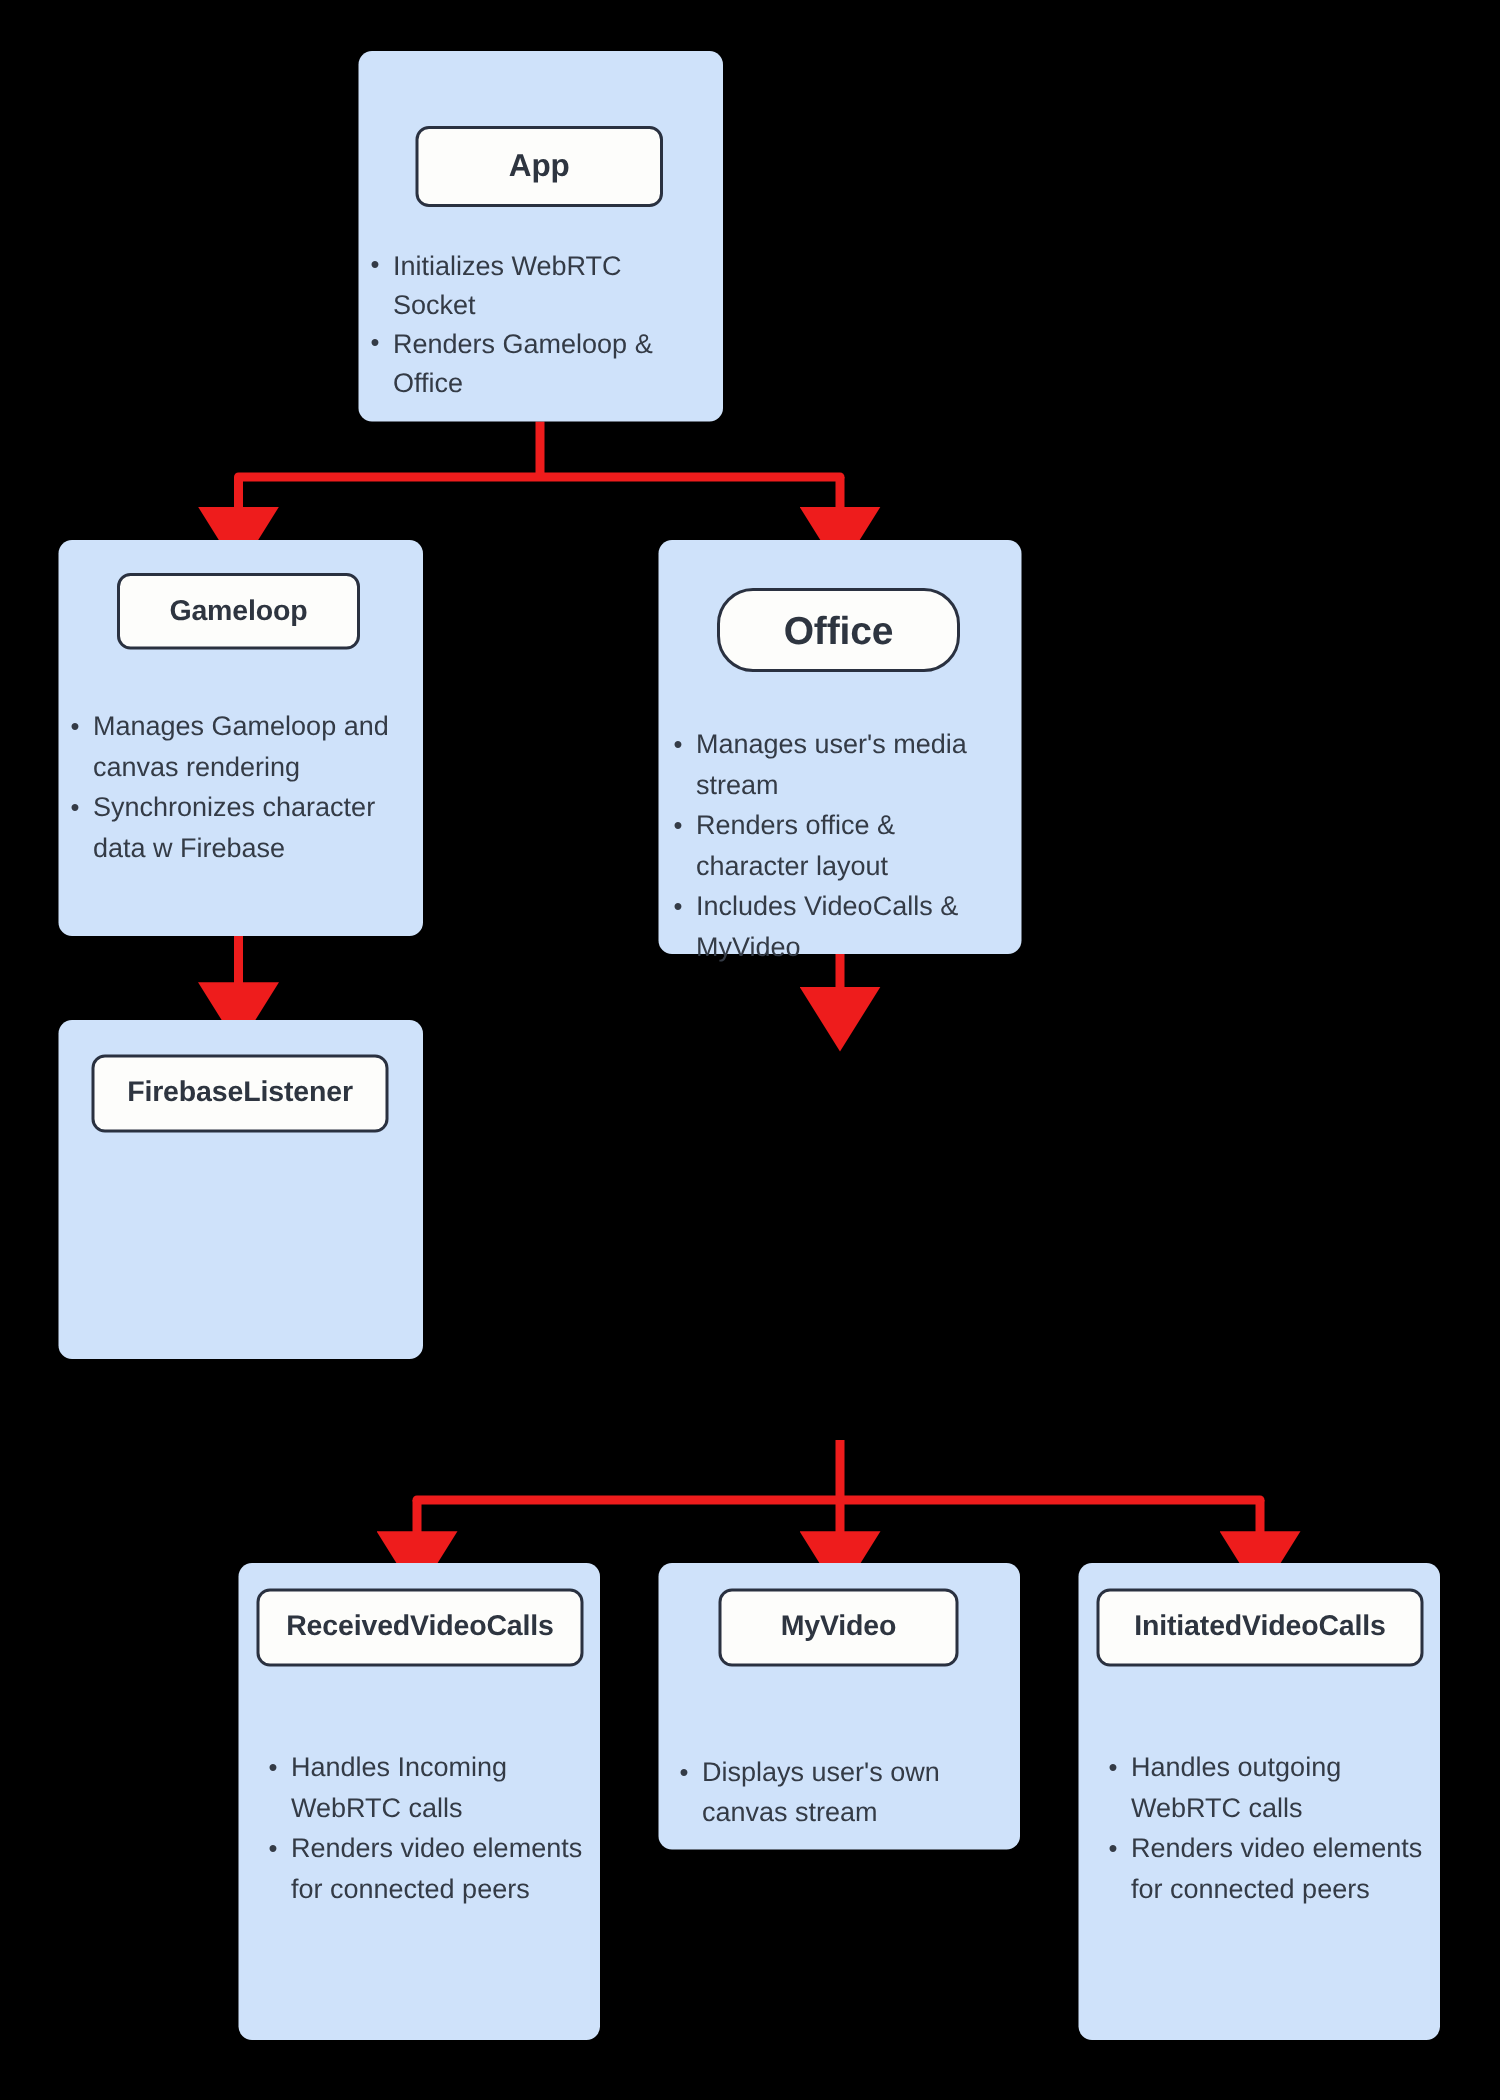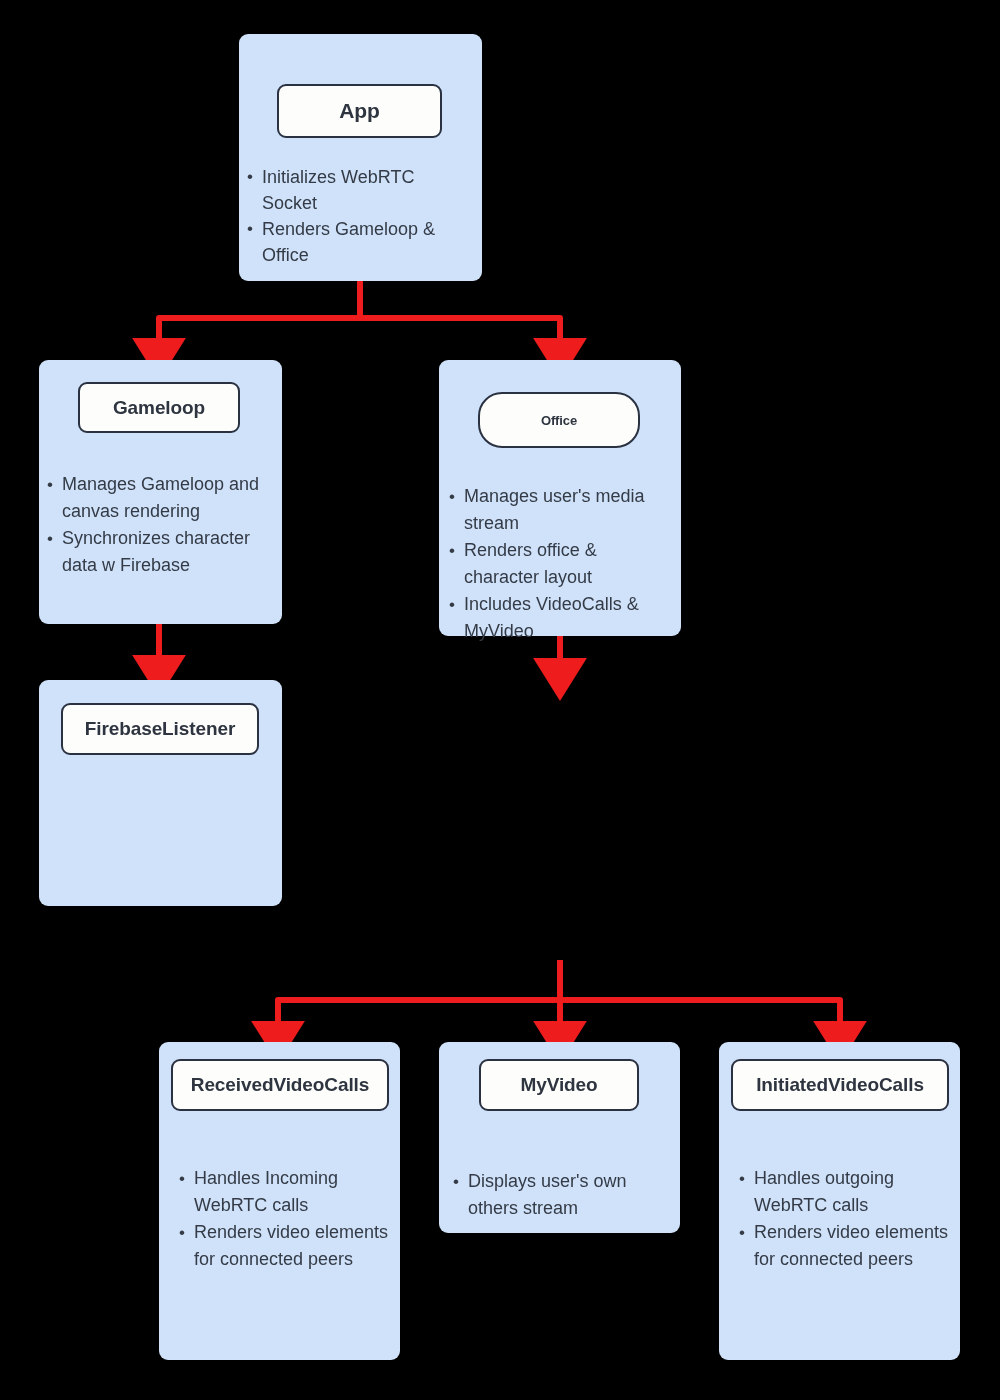--- a/index.html
+++ b/index.html
@@ -125,21 +125,21 @@
     </div>
     <div class="node-body" style="top:88px; padding:0 10px 0 6px; font-size:18px; line-height:27px;">
       <ul class="bullets">
         <li>Manages Gameloop and canvas rendering</li>
         <li>Synchronizes character data w Firebase</li>
       </ul>
     </div>
   </div>
 
   <div class="node" style="left:439px; top:360px; width:242px; height:276px;">
-    <div class="node-title" style="left:39px; top:32px; width:162px; height:56px; font-size:13px;border-radius:24px;">
+    <div class="node-title" style="left:39px; top:32px; width:162px; height:56px; font-size:26px;border-radius:24px;">
       <span>Office</span>
     </div>
     <div class="node-body" style="top:100px; padding:0 10px 0 8px; font-size:18px; line-height:27px;">
       <ul class="bullets">
         <li>Manages user's media stream</li>
         <li>Renders office &amp; character layout</li>
         <li>Includes VideoCalls &amp; MyVideo</li>
       </ul>
     </div>
   </div>
@@ -162,21 +162,21 @@
       </ul>
     </div>
   </div>
 
   <div class="node" style="left:439px; top:1042px; width:241px; height:191px;">
     <div class="node-title" style="left:40px; top:17px; width:160px; height:52px; font-size:19px;">
       <span>MyVideo</span>
     </div>
     <div class="node-body" style="top:103px; padding:0 10px 0 12px; font-size:18px; line-height:27px;">
       <ul class="bullets">
-        <li>Displays user's own others stream</li>
+        <li>Displays user's own canvas stream</li>
       </ul>
     </div>
   </div>
 
   <div class="node" style="left:719px; top:1042px; width:241px; height:318px;">
     <div class="node-title" style="left:12px; top:17px; width:218px; height:52px; font-size:19px;">
       <span>InitiatedVideoCalls</span>
     </div>
     <div class="node-body" style="top:100px; padding:0 10px 0 18px; font-size:18px; line-height:27px;">
       <ul class="bullets">

